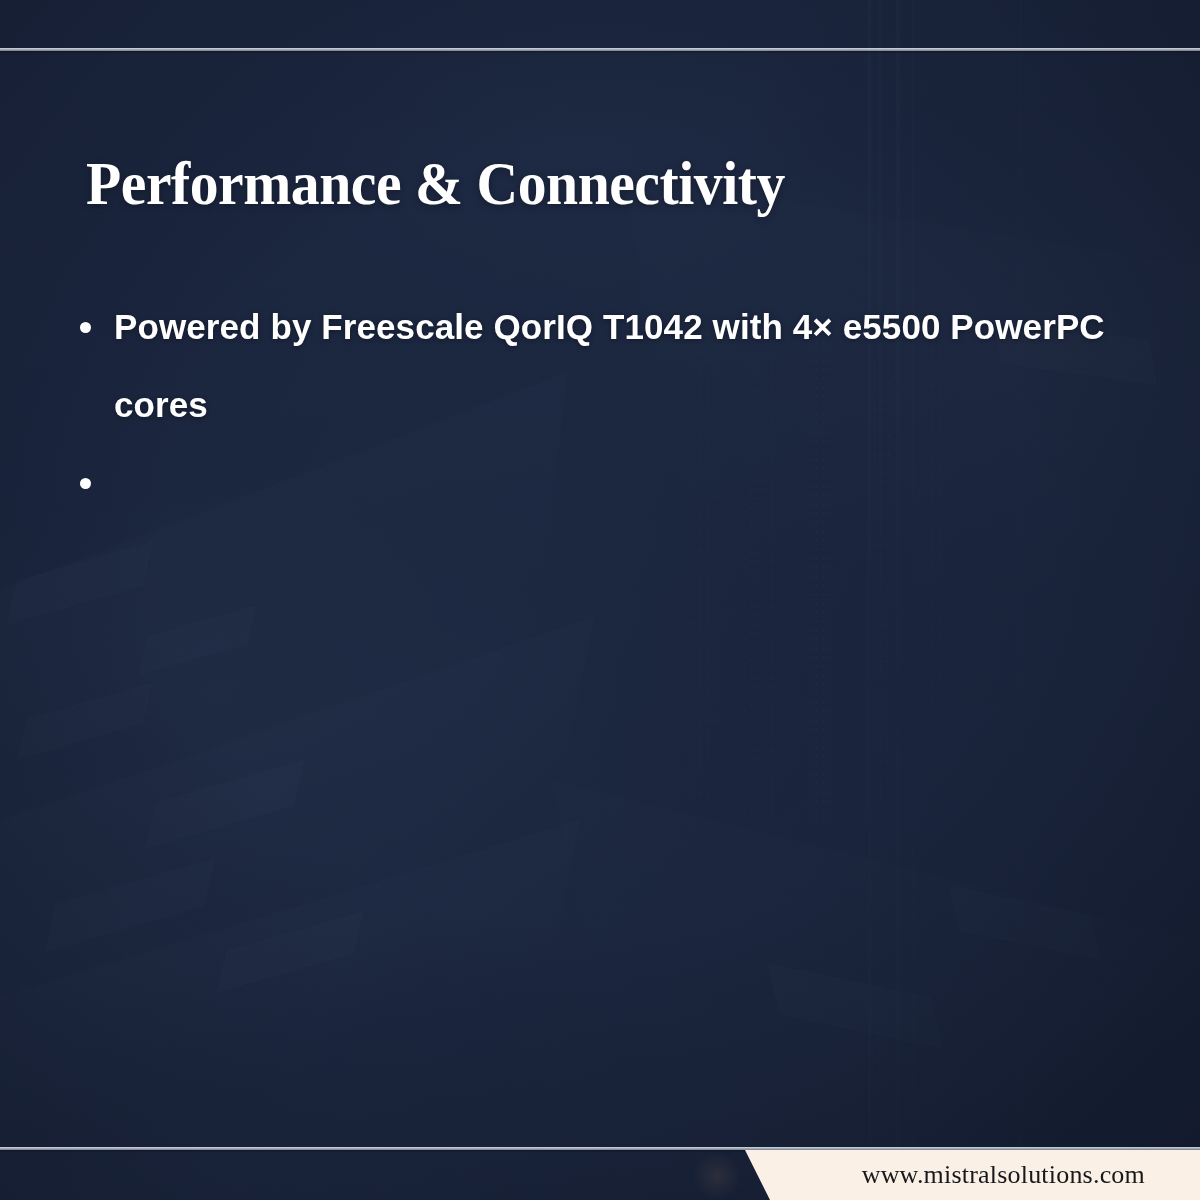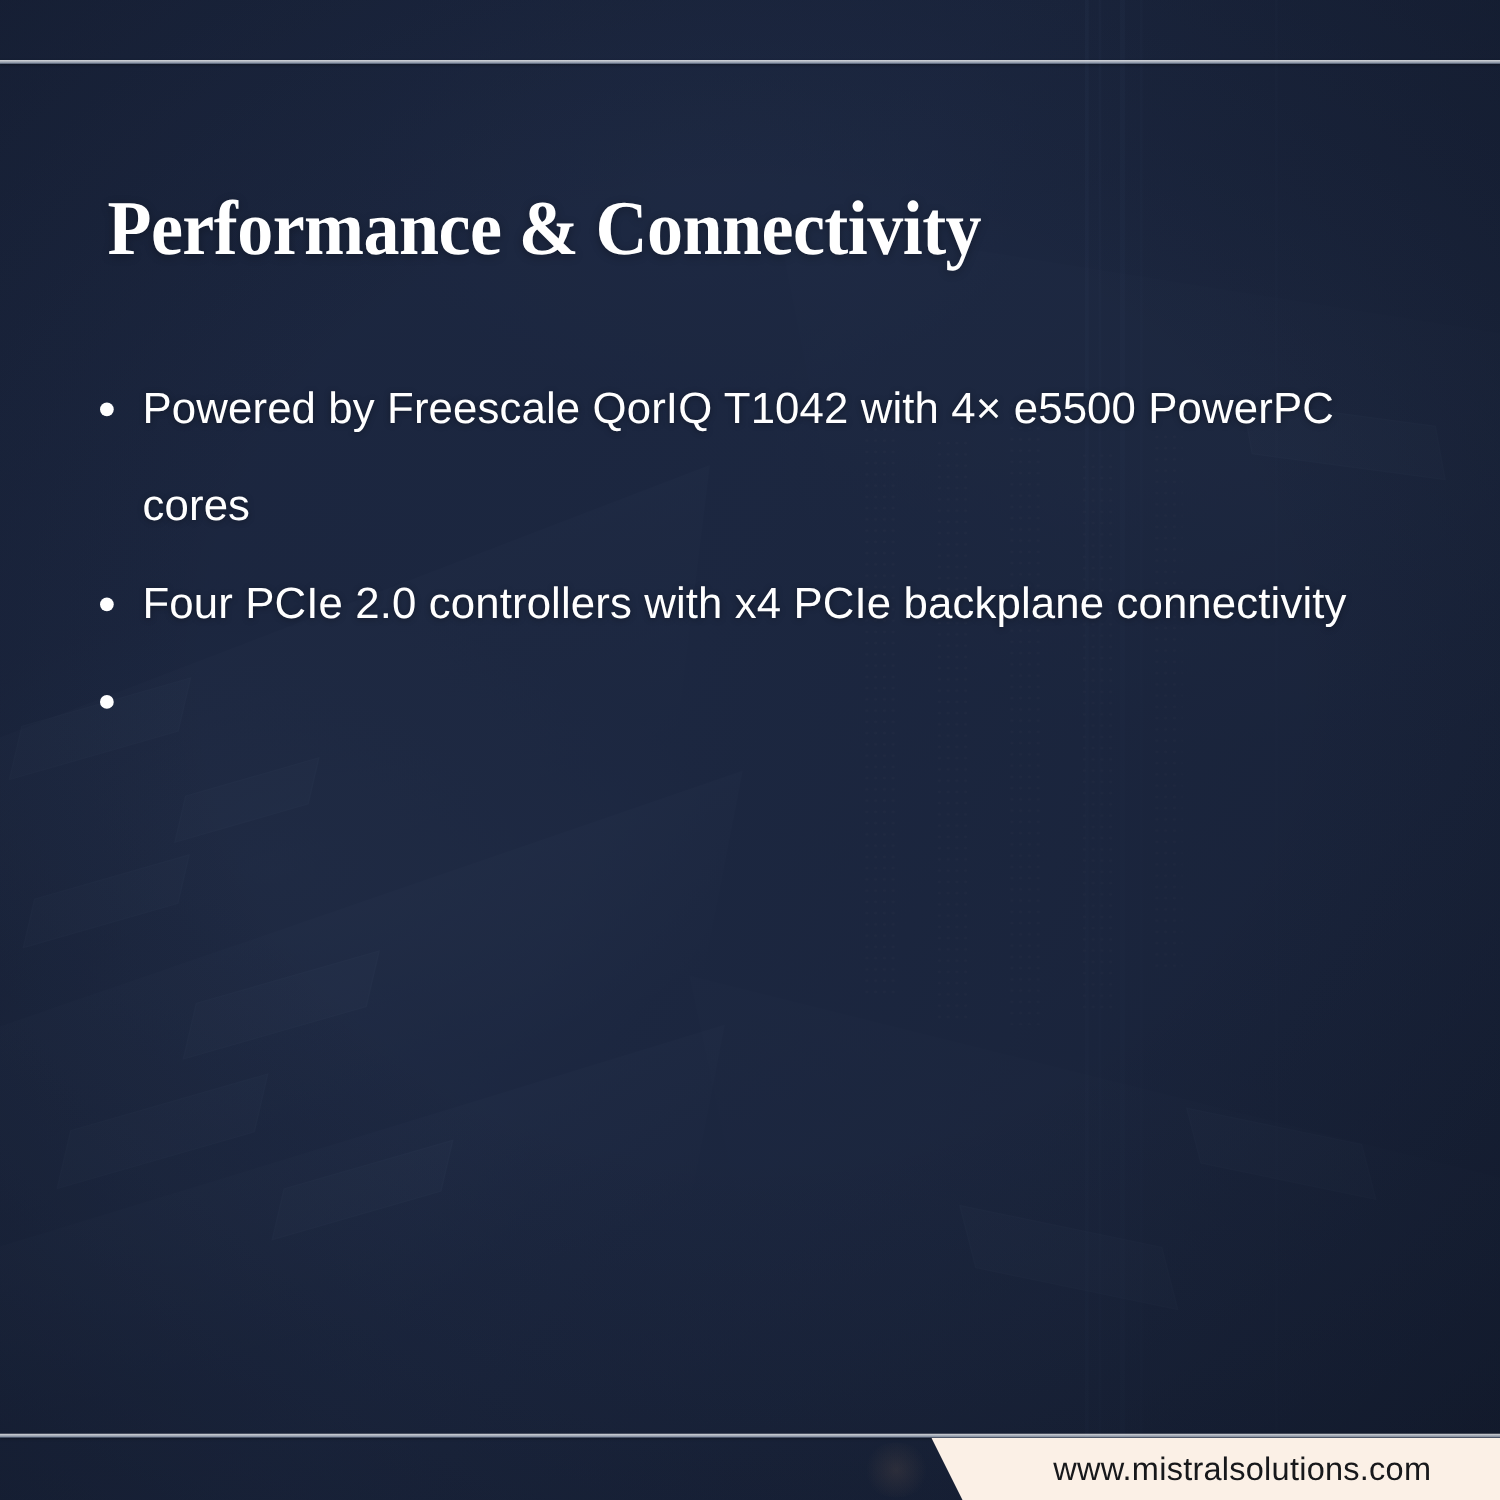--- a/index.html
+++ b/index.html
@@ -108,21 +108,21 @@
     position:absolute;
     left:72px; top:288px;
     width:1075px;
     list-style:none;
   }
   .bullet {
     position:relative;
     padding-left:42px;
     color:#ffffff;
     font-family:"Liberation Sans", sans-serif;
-    font-weight:400;
+    font-weight:700;
     font-size:35px;
     line-height:78px;
     letter-spacing:0.1px;
     text-shadow:0 1px 5px rgba(0,0,0,0.35);
   }
   .bullet .dot {
     position:absolute;
     left:8px; top:34px;
     width:11px; height:11px;
     border-radius:50%;
@@ -141,21 +141,21 @@
     left:0; top:0; width:1200px; height:50px;
     background:#fbf0e6;
     clip-path:polygon(745px 0, 1200px 0, 1200px 50px, 770px 50px);
   }
   .footer-url {
     position:absolute;
     right:55px; top:0;
     height:50px;
     display:flex; align-items:center;
     color:#17181b;
-    font-family:Liberation Sans, sans-serif;
+    font-family:Liberation Serif, serif;
     font-size:26px;
     letter-spacing:0.2px;
     white-space:nowrap;
   }
   .footer-glow {
     position:absolute;
     left:690px; top:4px;
     width:54px; height:44px;
     border-radius:50%;
     background:radial-gradient(circle, rgba(120,95,80,0.22), rgba(0,0,0,0) 70%);
@@ -204,24 +204,20 @@
 
   <h1 class="headline">Performance &amp; Connectivity</h1>
 
   <ul class="bullets">
     <li class="bullet">
       <span class="dot"></span>
       <span>Powered by Freescale QorIQ T1042 with 4× e5500 PowerPC cores</span>
     </li>
     <li class="bullet">
       <span class="dot"></span>
-      <span>Four PCIe 2.0 controllers with x4 PCIe backplane connectivity</span>
-    </li>
-    <li class="bullet">
-      <span class="dot"></span>
     </li>
   </ul>
 
   <div class="footer">
     <div class="footer-glow"></div>
     <div class="footer-banner"></div>
     <div class="footer-url">www.mistralsolutions.com</div>
   </div>
 
 </div>

